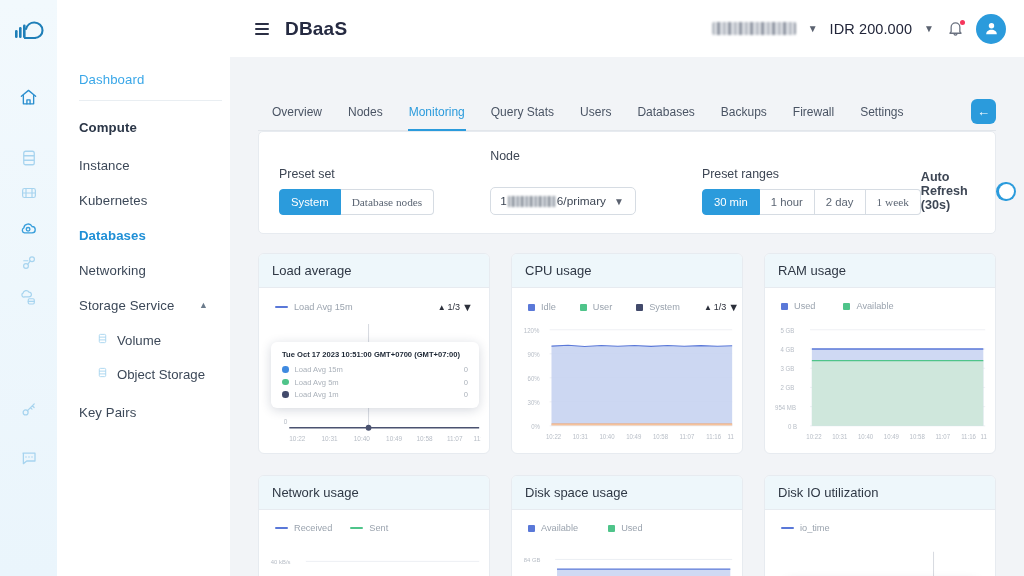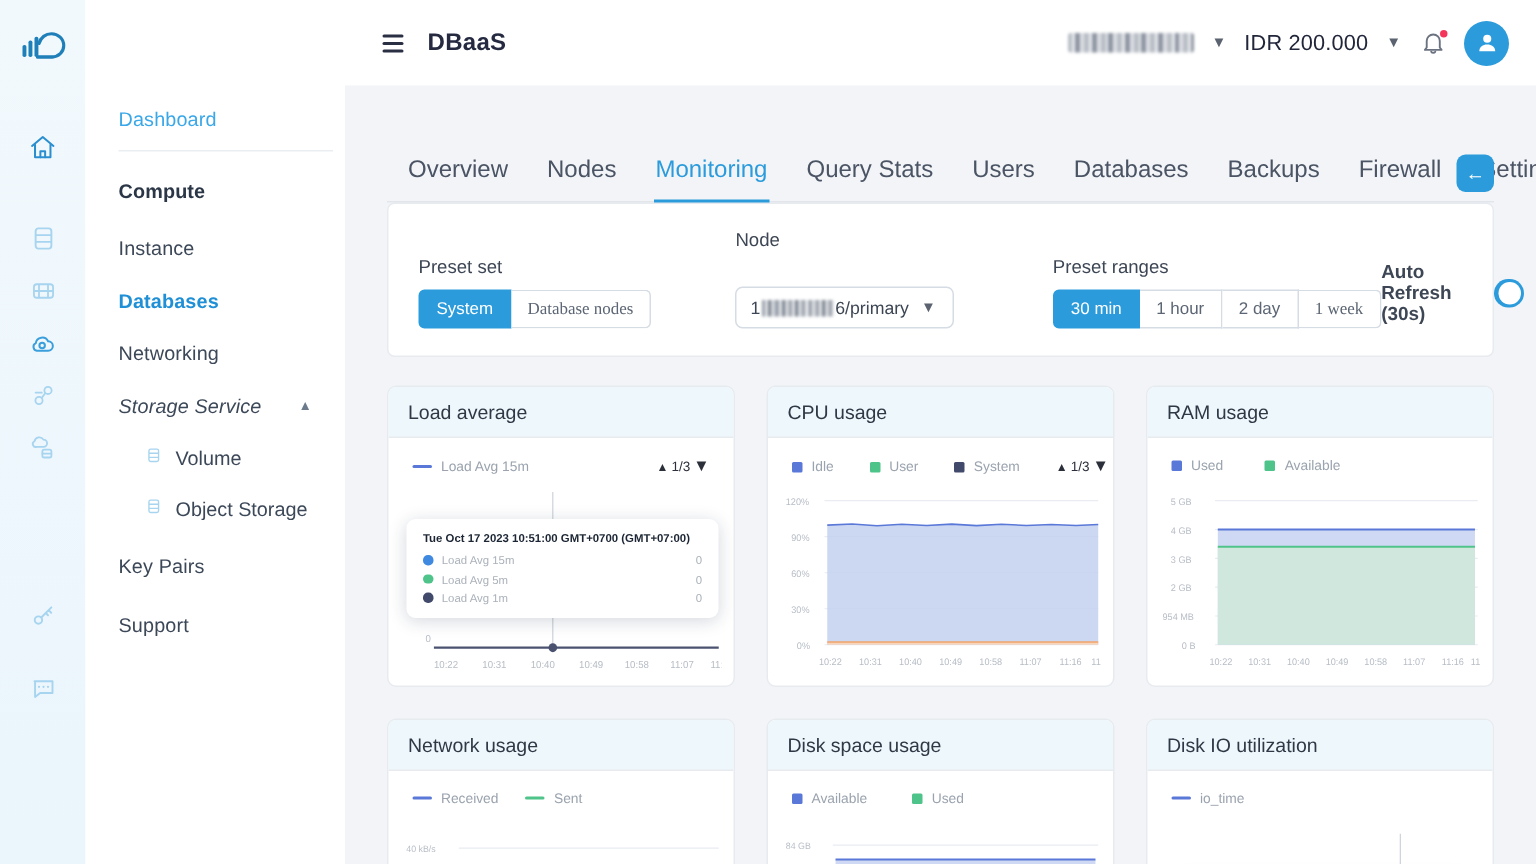--- a/index.html
+++ b/index.html
@@ -32,36 +32,36 @@
     background: #ffffff; padding-top: 62px;
   }
   .side-item {
     font-size: 13.2px; color: #3c4858; padding: 9px 0 9px 22px;
     line-height: 17px; letter-spacing: .1px;
   }
   .side-item.dash { color: #3aa7e8; padding-bottom: 12px; }
   .side-sep { height: 1px; background: #e9eef2; margin: 0 8px 6px 22px; }
   .side-item.head { font-weight: bold; color: #2b3647; padding-top: 12px; padding-bottom: 12px; }
   .side-item.active { color: #1f8fd6; font-weight: bold; }
-  .side-item.row { display: flex; justify-content: space-between; padding-right: 22px; font-style: italic; }
+  .side-item.row { display: flex; justify-content: space-between; padding-right: 22px; }
   .side-sub {
     font-size: 13.2px; color: #3c4858; padding: 9px 0 9px 40px;
     display: flex; align-items: center; gap: 9px;
   }
   .chev { font-size: 9px; color: #6b7b8c; }
 
   
   .main { flex: 1 1 auto; height: 576px; position: relative; background: #ffffff; }
   .topbar {
     height: 57px; display: flex; align-items: center;
     padding: 0 18px 0 25px; background: #fff; gap: 10px;
   }
   .burger { display: flex; flex-direction: column; gap: 3px; cursor: pointer; }
   .burger i { display: block; width: 14px; height: 2px; background: #2b2f44; border-radius: 1px; }
-  .page-title { font-size: 16px; font-weight: bold; color: #252a41; letter-spacing: .2px; margin-left: 6px; }
+  .page-title { font-size: 19px; font-weight: bold; color: #252a41; letter-spacing: .2px; margin-left: 6px; }
   .spacer { flex: 1 1 auto; }
   .user-blur {
     width: 84px; height: 13px; border-radius: 2px;
     background: repeating-linear-gradient(90deg,#b9bec6 0 3px,#e8eaee 3px 5px,#8f96a2 5px 8px,#dcdfe4 8px 11px);
     filter: blur(1.1px);
   }
   .caret { font-size: 10px; color: #5b6270; margin: 0 2px; }
   .balance { font-size: 14.5px; color: #22263a; letter-spacing: .1px; }
   .bell { position: relative; width: 20px; height: 20px; }
   .bell-dot {
@@ -76,21 +76,21 @@
   
   .content {
     position: absolute; left: 0; top: 57px; right: 0; bottom: 0;
     background: #f2f4f7; padding: 0 28px;
   }
   .tabs {
     display: flex; align-items: center; gap: 0;
     border-bottom: 1px solid #e2e6eb; padding-top: 48px; position: relative;
   }
   .tab {
-    font-size: 16px; color: #4a5464; padding: 0 13px 11px 13px;
+    font-size: 12px; color: #4a5464; padding: 0 13px 11px 13px;
     position: relative; cursor: pointer; white-space: nowrap;
   }
   .tab:first-child { padding-left: 14px; }
   .tab.active { color: #2b9bdc; }
   .tab.active::after {
     content: ""; position: absolute; left: 12px; right: 12px; bottom: -1px;
     height: 2px; background: #2b9bdc;
   }
   .collapse-btn {
     position: absolute; right: 0; bottom: 6px; width: 25px; height: 25px;
@@ -245,20 +245,21 @@
           <path d="M8 10.5h.01M12 10.5h.01M16 10.5h.01" stroke-width="2" stroke-linecap="round"></path>
       </svg>
     </div>
   </div>
 
   <div class="sidebar">
     <div class="side-item dash">Dashboard</div>
     <div class="side-sep"></div>
     <div class="side-item head">Compute</div>
     <div class="side-item">Instance</div>
+    <div class="side-item">Kubernetes</div>
     <div class="side-item active">Databases</div>
     <div class="side-item">Networking</div>
     <div class="side-item row">
       <span>Storage Service</span>
       <span class="chev">▲</span>
     </div>
     <div class="side-sub">
       <span>
         <svg width="11" height="13" viewBox="0 0 24 24" fill="none" stroke="#a7d4ef" stroke-width="2">
             <rect x="5" y="3" width="14" height="18" rx="2.5"></rect>
@@ -270,21 +271,20 @@
     <div class="side-sub">
       <span>
         <svg width="11" height="13" viewBox="0 0 24 24" fill="none" stroke="#a7d4ef" stroke-width="2">
             <rect x="5" y="3" width="14" height="18" rx="2.5"></rect>
             <path d="M5 9h14M5 15h14"></path>
           </svg>
       </span>
       <span>Object Storage</span>
     </div>
     <div class="side-item" style="padding-top:13px">Key Pairs</div>
-    <div class="side-item" style="padding-top:13px">Support</div>
   </div>
 
   <div class="main">
 
     <div class="topbar">
       <div class="burger">
           <i></i>
           <i></i>
           <i></i>
         </div>

